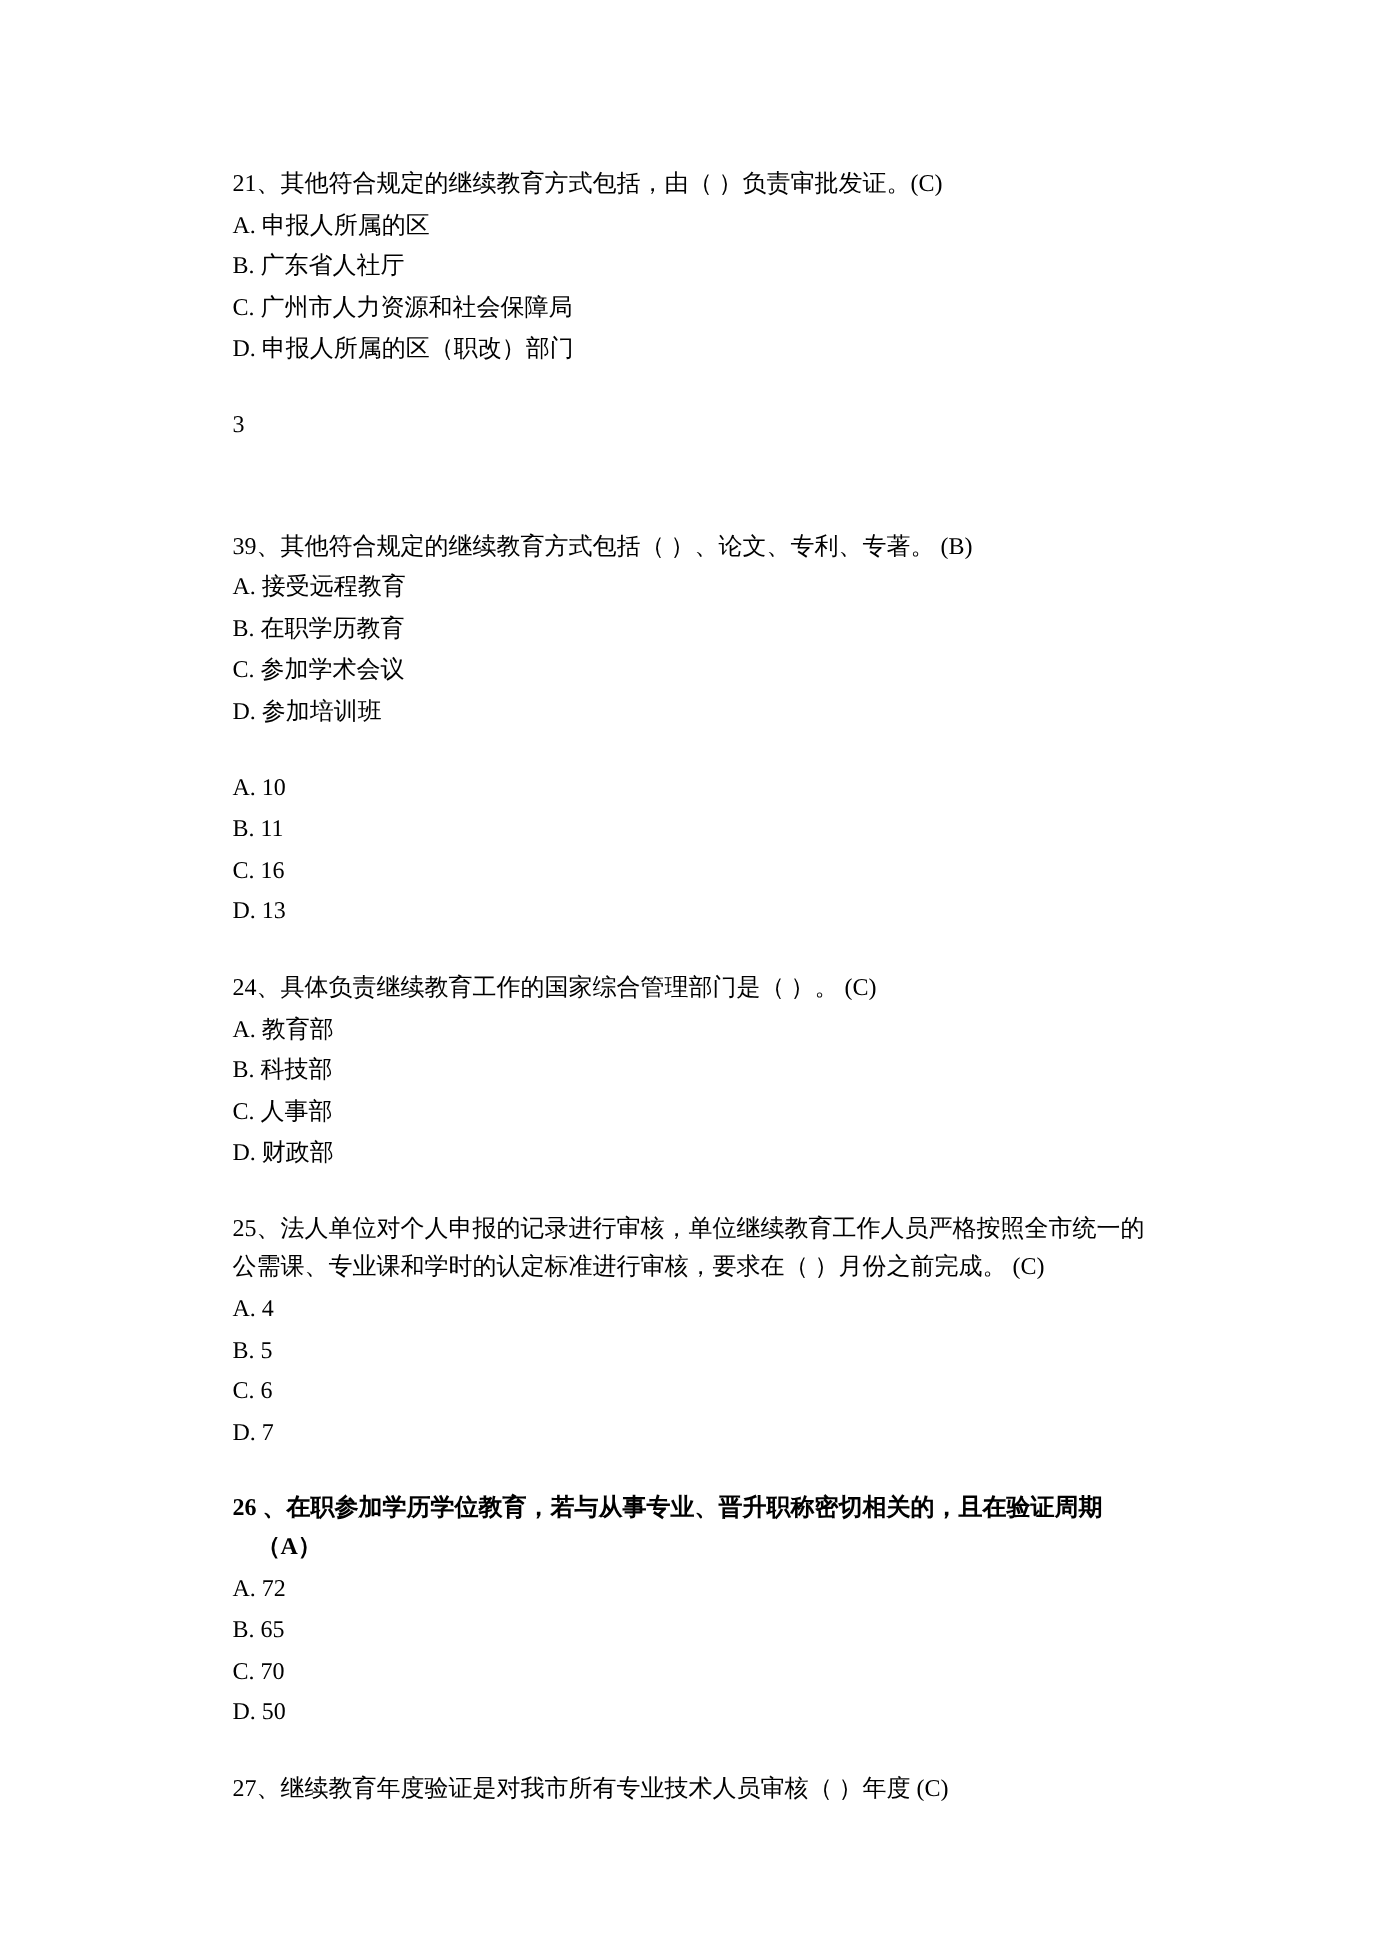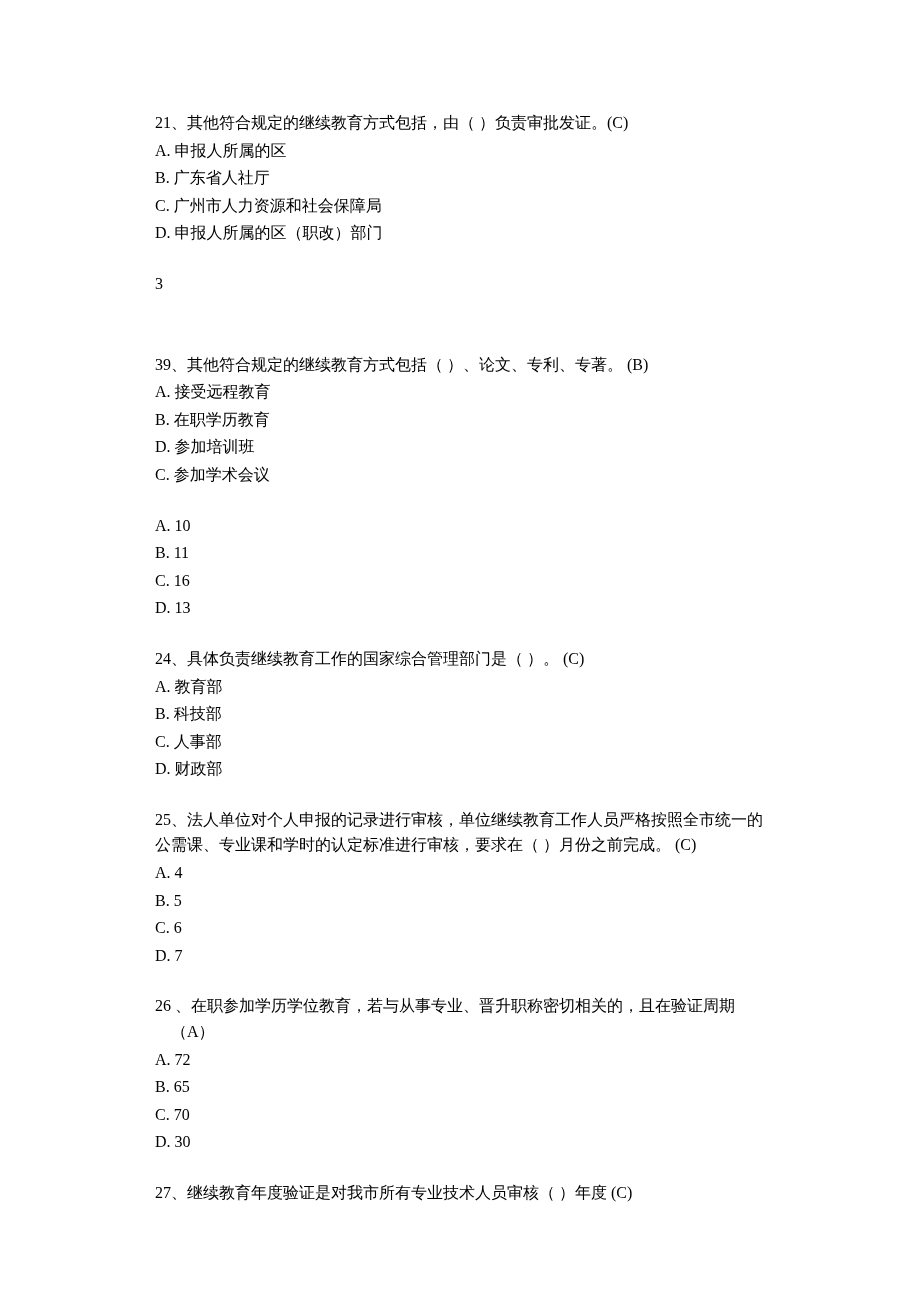--- a/index.html
+++ b/index.html
@@ -29,20 +29,21 @@
       font-family: "Times New Roman", serif;
     }
     .page-num {
       font-family: "Times New Roman", serif;
       margin-top: 25px;
       margin-bottom: 55px;
     }
     .hanging {
       text-indent: -16px;
       padding-left: 16px;
+      font-weight: bold;
     }
   </style>
 </head>
 <body>
 
 <div class="question-block">
   <div class="question-text">
     <span>21</span><span>、其他符合规定的继续教育方式包括，由（  ）负责审批发证。</span><span>(C)</span>
   </div>
   <div class="option"><span class="option-prefix">A.</span><span> 申报人所属的区</span></div>
@@ -52,22 +53,22 @@
 </div>
 
 <div class="page-num">3</div>
 
 <div class="question-block">
   <div class="question-text">
     <span>39</span><span>、其他符合规定的继续教育方式包括（  ）、论文、专利、专著。    </span><span>(B)</span>
   </div>
   <div class="option"><span class="option-prefix">A.</span><span> 接受远程教育</span></div>
   <div class="option"><span class="option-prefix">B.</span><span> 在职学历教育</span></div>
+  <div class="option"><span class="option-prefix">C.</span><span> 参加学术会议</span></div>
   <div class="option"><span class="option-prefix">D.</span><span> 参加培训班</span></div>
-  <div class="option"><span class="option-prefix">C.</span><span> 参加学术会议</span></div>
 </div>
 
 <div class="question-block">
   <div class="option"><span class="option-prefix">A.</span><span> 10</span></div>
   <div class="option"><span class="option-prefix">B.</span><span> 11</span></div>
   <div class="option"><span class="option-prefix">C.</span><span> 16</span></div>
   <div class="option"><span class="option-prefix">D.</span><span> 13</span></div>
 </div>
 
 <div class="question-block">
@@ -90,20 +91,20 @@
   <div class="option"><span class="option-prefix">D.</span><span> 7</span></div>
 </div>
 
 <div class="question-block">
   <div class="question-text hanging">
     <span>26</span><span> 、在职参加学历学位教育，若与从事专业、晋升职称密切相关的，且在验证周期</span><span>（A）</span>
   </div>
   <div class="option"><span class="option-prefix">A.</span><span> 72</span></div>
   <div class="option"><span class="option-prefix">B.</span><span> 65</span></div>
   <div class="option"><span class="option-prefix">C.</span><span> 70</span></div>
-  <div class="option"><span class="option-prefix">D.</span><span> 30</span></div>
+  <div class="option"><span class="option-prefix">D.</span><span> 50</span></div>
 </div>
 
 <div class="question-block">
   <div class="question-text">
     <span>27</span><span>、继续教育年度验证是对我市所有专业技术人员审核（  ）年度    </span><span>(C)</span>
   </div>
 </div>
 
 </body></html>

